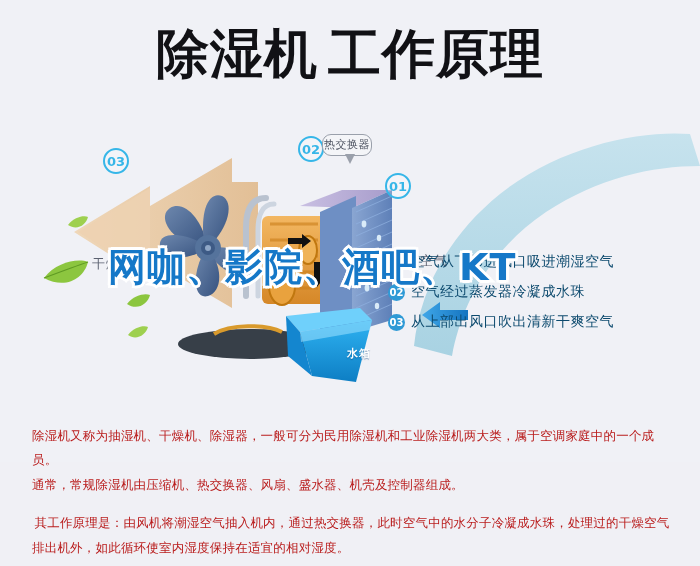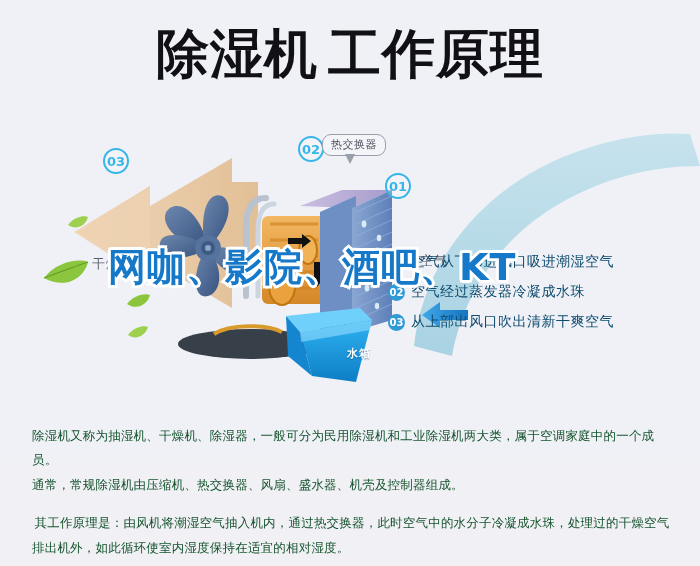--- a/index.html
+++ b/index.html
@@ -49,21 +49,21 @@
     display: flex; align-items: center; justify-content: center;
     background: rgba(255,255,255,0.25);
     font-family: "DejaVu Sans", "Liberation Sans", sans-serif;
   }
   #badge-03 { left: 103px; top: 28px; }
   #badge-02 { left: 298px; top: 16px; }
   #badge-01 { left: 385px; top: 53px; }
 
   .callout {
     position: absolute; left: 322px; top: 14px;
-    padding: 2px 8px 3px;
+    padding: 2px 1px 3px;
     border: 1.5px solid #9aa0ab;
     border-radius: 9px;
     background: #f4f5f8;
     color: #4c5260;
     font-size: 11px;
     letter-spacing: 0.5px;
     white-space: nowrap;
   }
   .callout-tail {
     position: absolute; left: 345px; top: 34px;
@@ -126,21 +126,21 @@
     text-shadow:
        3px 0 0 #fff, -3px 0 0 #fff, 0 3px 0 #fff, 0 -3px 0 #fff,
        2px 2px 0 #fff, -2px 2px 0 #fff, 2px -2px 0 #fff, -2px -2px 0 #fff;
     z-index: 40;
   }
   .overlay-head .l2 { display: block; }
 
   
   .copy {
     position: absolute; left: 32px; top: 424px; width: 640px;
-    color: #14532d;
+    color: #b91c1c;
     font-size: 12.5px;
     line-height: 1.95;
     letter-spacing: 0.2px;
   }
   .copy p { margin: 0; }
   .copy .para2 { margin-top: 14px; text-align: center; }
 </style>
 </head>
 <body>
 

